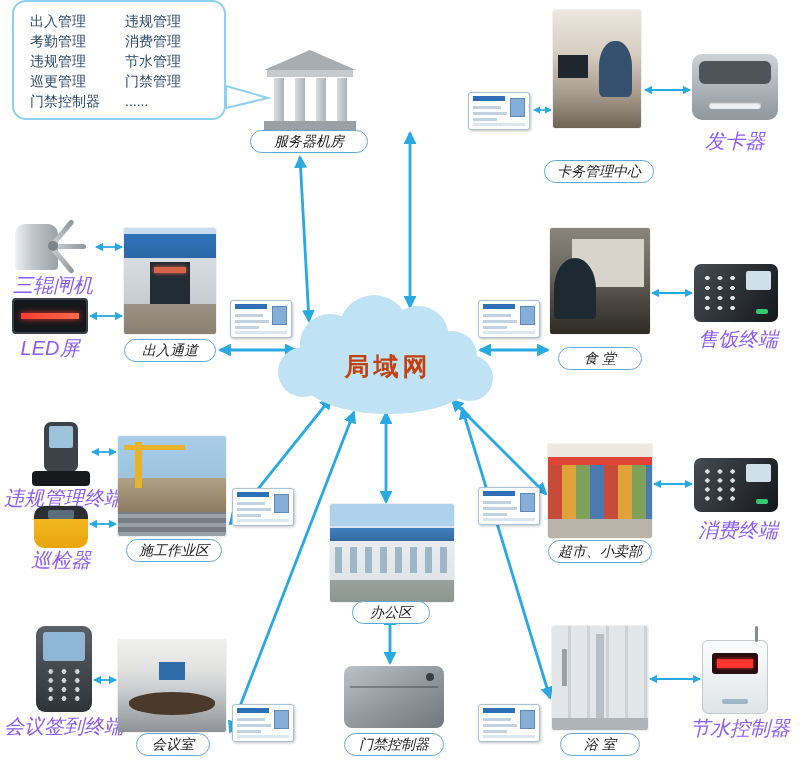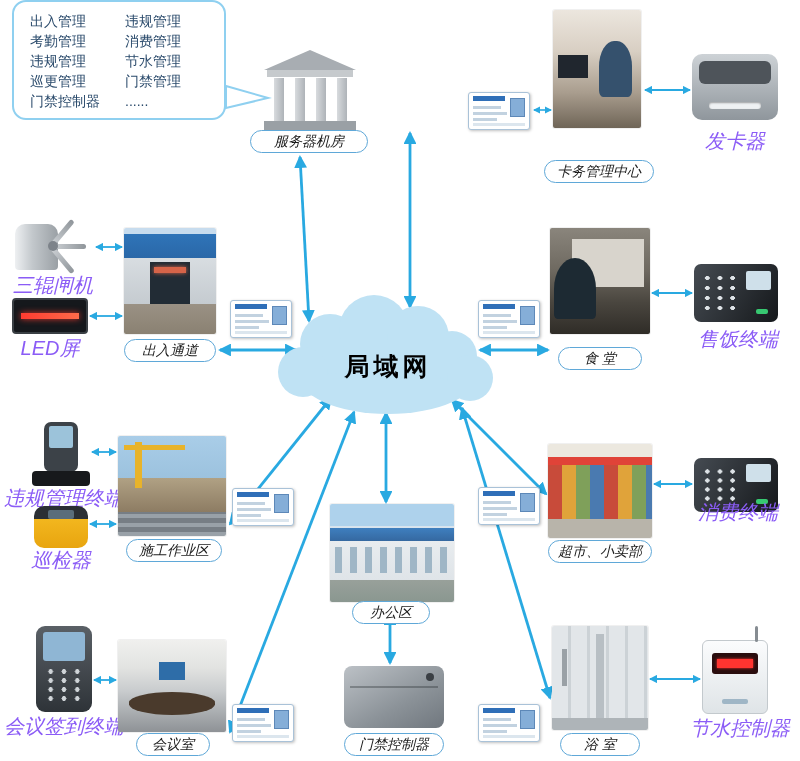--- a/index.html
+++ b/index.html
@@ -174,21 +174,21 @@
   .l-led{left:10px;top:338px;width:80px;}
   .l-entry{left:124px;top:339px;width:92px;}
   .l-violation{left:4px;top:488px;width:112px;}
   .l-patrol{left:28px;top:550px;width:66px;}
   .l-work{left:126px;top:539px;width:96px;}
   .l-meetterm{left:4px;top:716px;width:118px;}
   .l-meetroom{left:136px;top:733px;width:74px;text-align:center;}
   .l-canteen{left:558px;top:347px;width:84px;}
   .l-meal{left:698px;top:329px;width:78px;}
   .l-market{left:548px;top:540px;width:104px;}
-  .l-consume{left:698px;top:502px;width:78px;}
+  .l-consume{left:698px;top:520px;width:78px;}
   .l-bath{left:560px;top:733px;width:80px;}
   .l-water{left:690px;top:718px;width:92px;}
   .l-office{left:352px;top:601px;width:78px;}
   .l-access{left:344px;top:733px;width:100px;}
 </style>
 </head>
 <body>
 
 <div class="stage">
 
@@ -242,21 +242,21 @@
     </div>
     <div class="ccol">
       <span>违规管理</span>
       <span>消费管理</span>
       <span>节水管理</span>
       <span>门禁管理</span>
       <span>......</span>
     </div>
   </div>
 
-  <div class="cloud-label" style="color: #000000;">局域网</div>
+  <div class="cloud-label" style="color: #c2410c;">局域网</div>
 
   <div class="building">
     <i class="b-roof"></i>
     <i class="b-band"></i>
     <i class="b-col c1"></i>
     <i class="b-col c2"></i>
     <i class="b-col c3"></i>
     <i class="b-col c4"></i>
     <i class="b-base"></i>
   </div>

